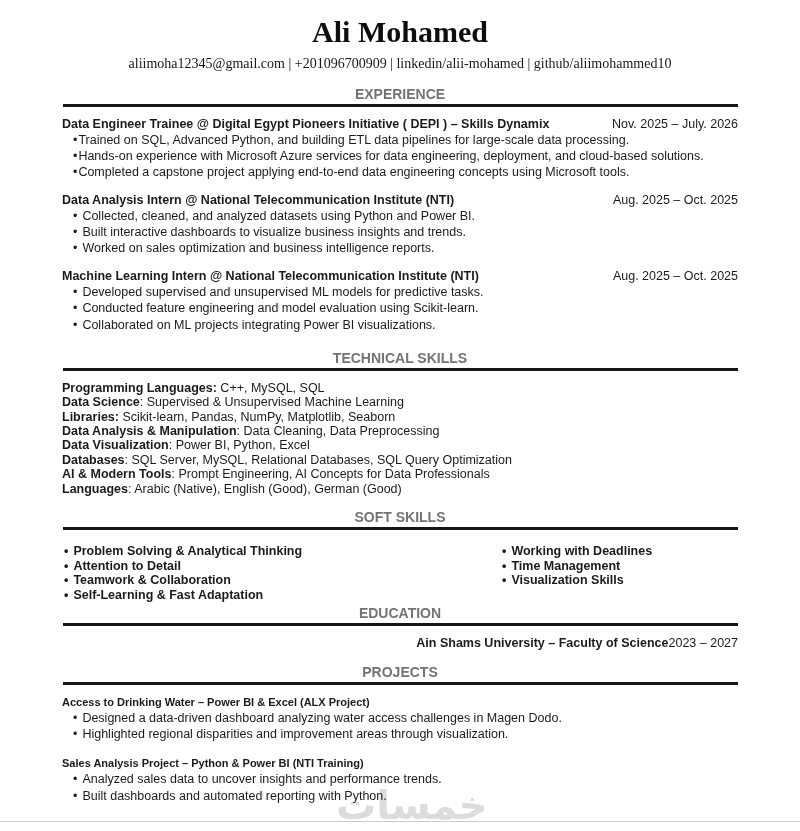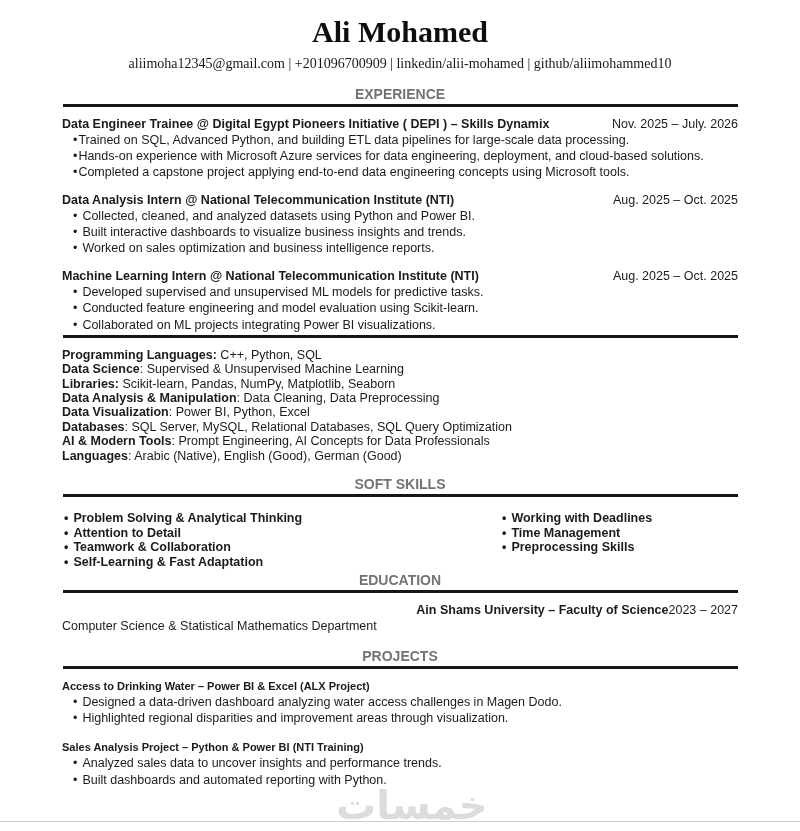--- a/index.html
+++ b/index.html
@@ -137,24 +137,25 @@
       <span class="job-title">Machine Learning Intern @ National Telecommunication Institute (NTI)</span>
       <span class="job-dates">Aug. 2025 – Oct. 2025</span>
     </div>
     <div class="bullets">
       <div class="bullet">Developed supervised and unsupervised ML models for predictive tasks.</div>
       <div class="bullet">Conducted feature engineering and model evaluation using Scikit-learn.</div>
       <div class="bullet">Collaborated on ML projects integrating Power BI visualizations.</div>
     </div>
   </div>
 
+  <div class="section-heading mt-tech">TECHNICAL SKILLS</div>
   <div class="rule"></div>
 
   <div class="skills">
-    <div class="skill-line"><span class="skill-label">Programming Languages:</span><span> C++, Python, SQL</span></div>
+    <div class="skill-line"><span class="skill-label">Programming Languages:</span><span> C++, MySQL, SQL</span></div>
     <div class="skill-line"><span class="skill-label">Data Science</span><span>: Supervised &amp; Unsupervised Machine Learning</span></div>
     <div class="skill-line"><span class="skill-label">Libraries:</span><span> Scikit-learn, Pandas, NumPy, Matplotlib, Seaborn</span></div>
     <div class="skill-line"><span class="skill-label">Data Analysis &amp; Manipulation</span><span>: Data Cleaning, Data Preprocessing</span></div>
     <div class="skill-line"><span class="skill-label">Data Visualization</span><span>: Power BI, Python, Excel</span></div>
     <div class="skill-line"><span class="skill-label">Databases</span><span>: SQL Server, MySQL, Relational Databases, SQL Query Optimization</span></div>
     <div class="skill-line"><span class="skill-label">AI &amp; Modern Tools</span><span>: Prompt Engineering, AI Concepts for Data Professionals</span></div>
     <div class="skill-line"><span class="skill-label">Languages</span><span>: Arabic (Native), English (Good), German (Good)</span></div>
   </div>
 
   <div class="section-heading mt-soft">SOFT SKILLS</div>
@@ -163,33 +164,32 @@
   <div class="soft">
     <div class="soft-col-left">
       <div class="soft-item">Problem Solving &amp; Analytical Thinking</div>
       <div class="soft-item">Attention to Detail</div>
       <div class="soft-item">Teamwork &amp; Collaboration</div>
       <div class="soft-item">Self-Learning &amp; Fast Adaptation</div>
     </div>
     <div class="soft-col-right">
       <div class="soft-item">Working with Deadlines</div>
       <div class="soft-item">Time Management</div>
-      <div class="soft-item">Preprocessing Skills</div>
+      <div class="soft-item">Visualization Skills</div>
     </div>
   </div>
 
   <div class="section-heading mt-edu">EDUCATION</div>
   <div class="rule"></div>
 
   <div class="edu">
     <div class="edu-row">
       <span class="edu-school">Ain Shams University – Faculty of Science</span>
       <span class="edu-dates">2023 – 2027</span>
     </div>
-    <div class="edu-dept">Computer Science &amp; Statistical Mathematics Department</div>
   </div>
 
   <div class="section-heading mt-proj">PROJECTS</div>
   <div class="rule"></div>
 
   <div class="project mt-p1">
     <div class="project-title">Access to Drinking Water – Power BI &amp; Excel (ALX Project)</div>
     <div class="bullets">
       <div class="bullet">Designed a data-driven dashboard analyzing water access challenges in Magen Dodo.</div>
       <div class="bullet">Highlighted regional disparities and improvement areas through visualization.</div>

